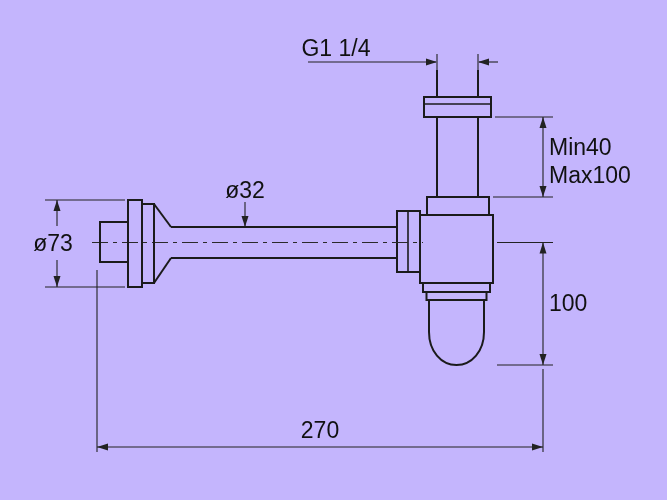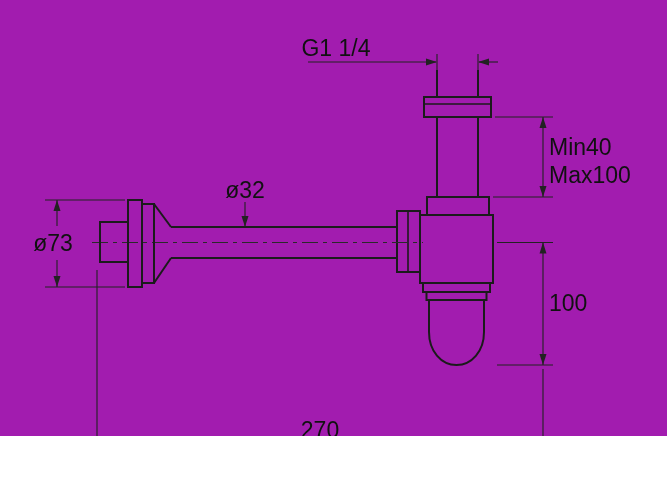--- a/index.html
+++ b/index.html
@@ -4,22 +4,22 @@
   <style>
     html, body {
       margin: 0;
       padding: 0;
       background: #ffffff;
       font-family: "Liberation Sans", sans-serif;
     }
     .canvas {
       position: relative;
       width: 667px;
-      height: 436px;
-      background: #a21caf;
+      height: 500px;
+      background: #c4b5fd;
       overflow: hidden;
     }
     svg text {
       font-family: "Liberation Sans", sans-serif;
       fill: #111111;
     }
     .outline {
       stroke: #1b1b1b;
       stroke-width: 2;
       fill: none;

